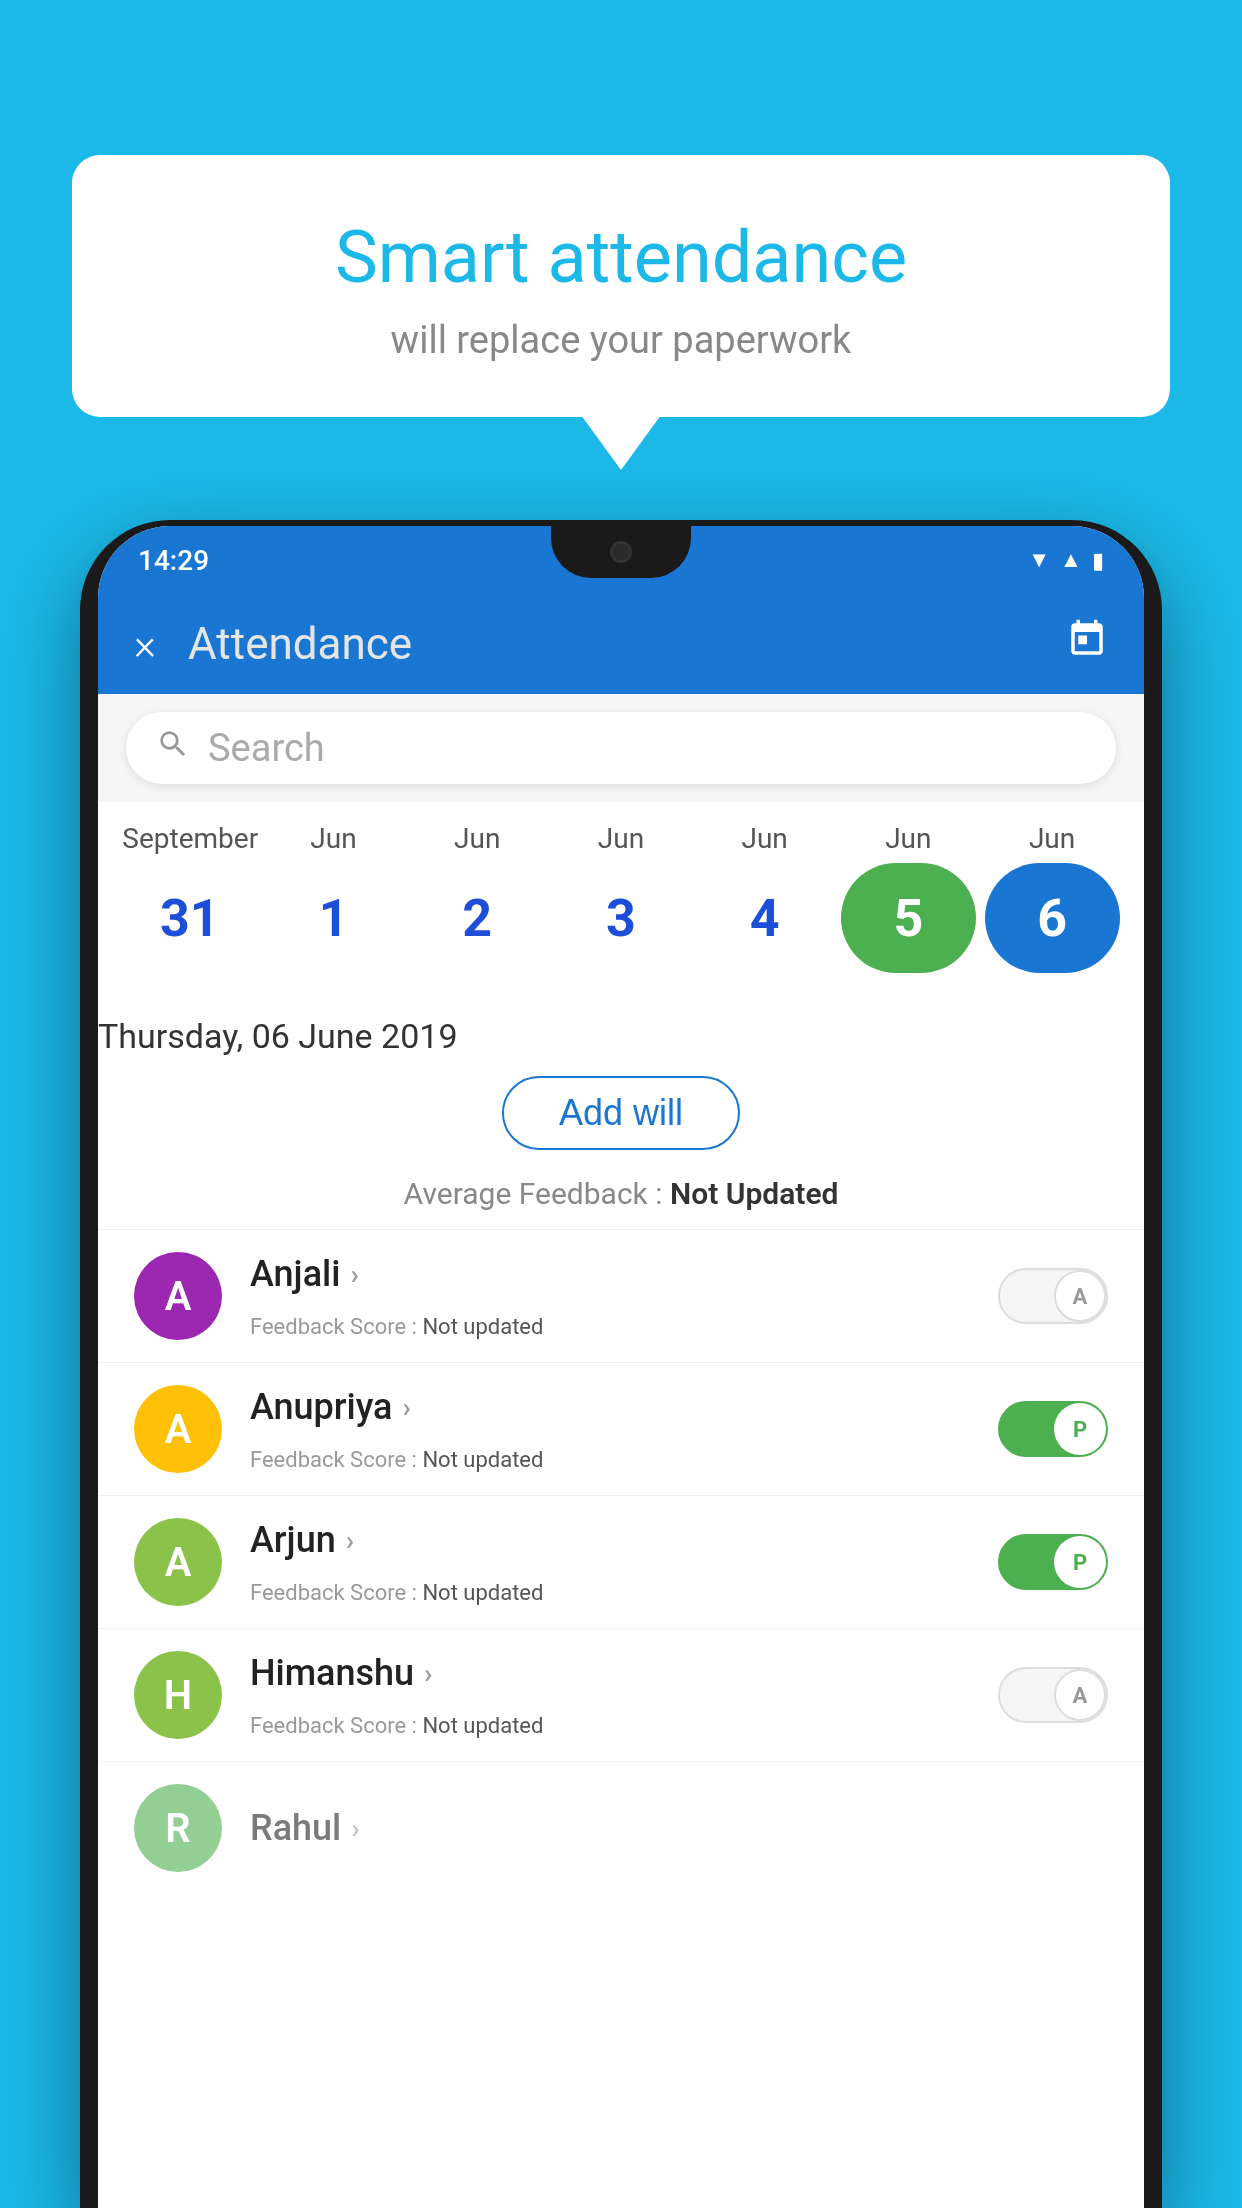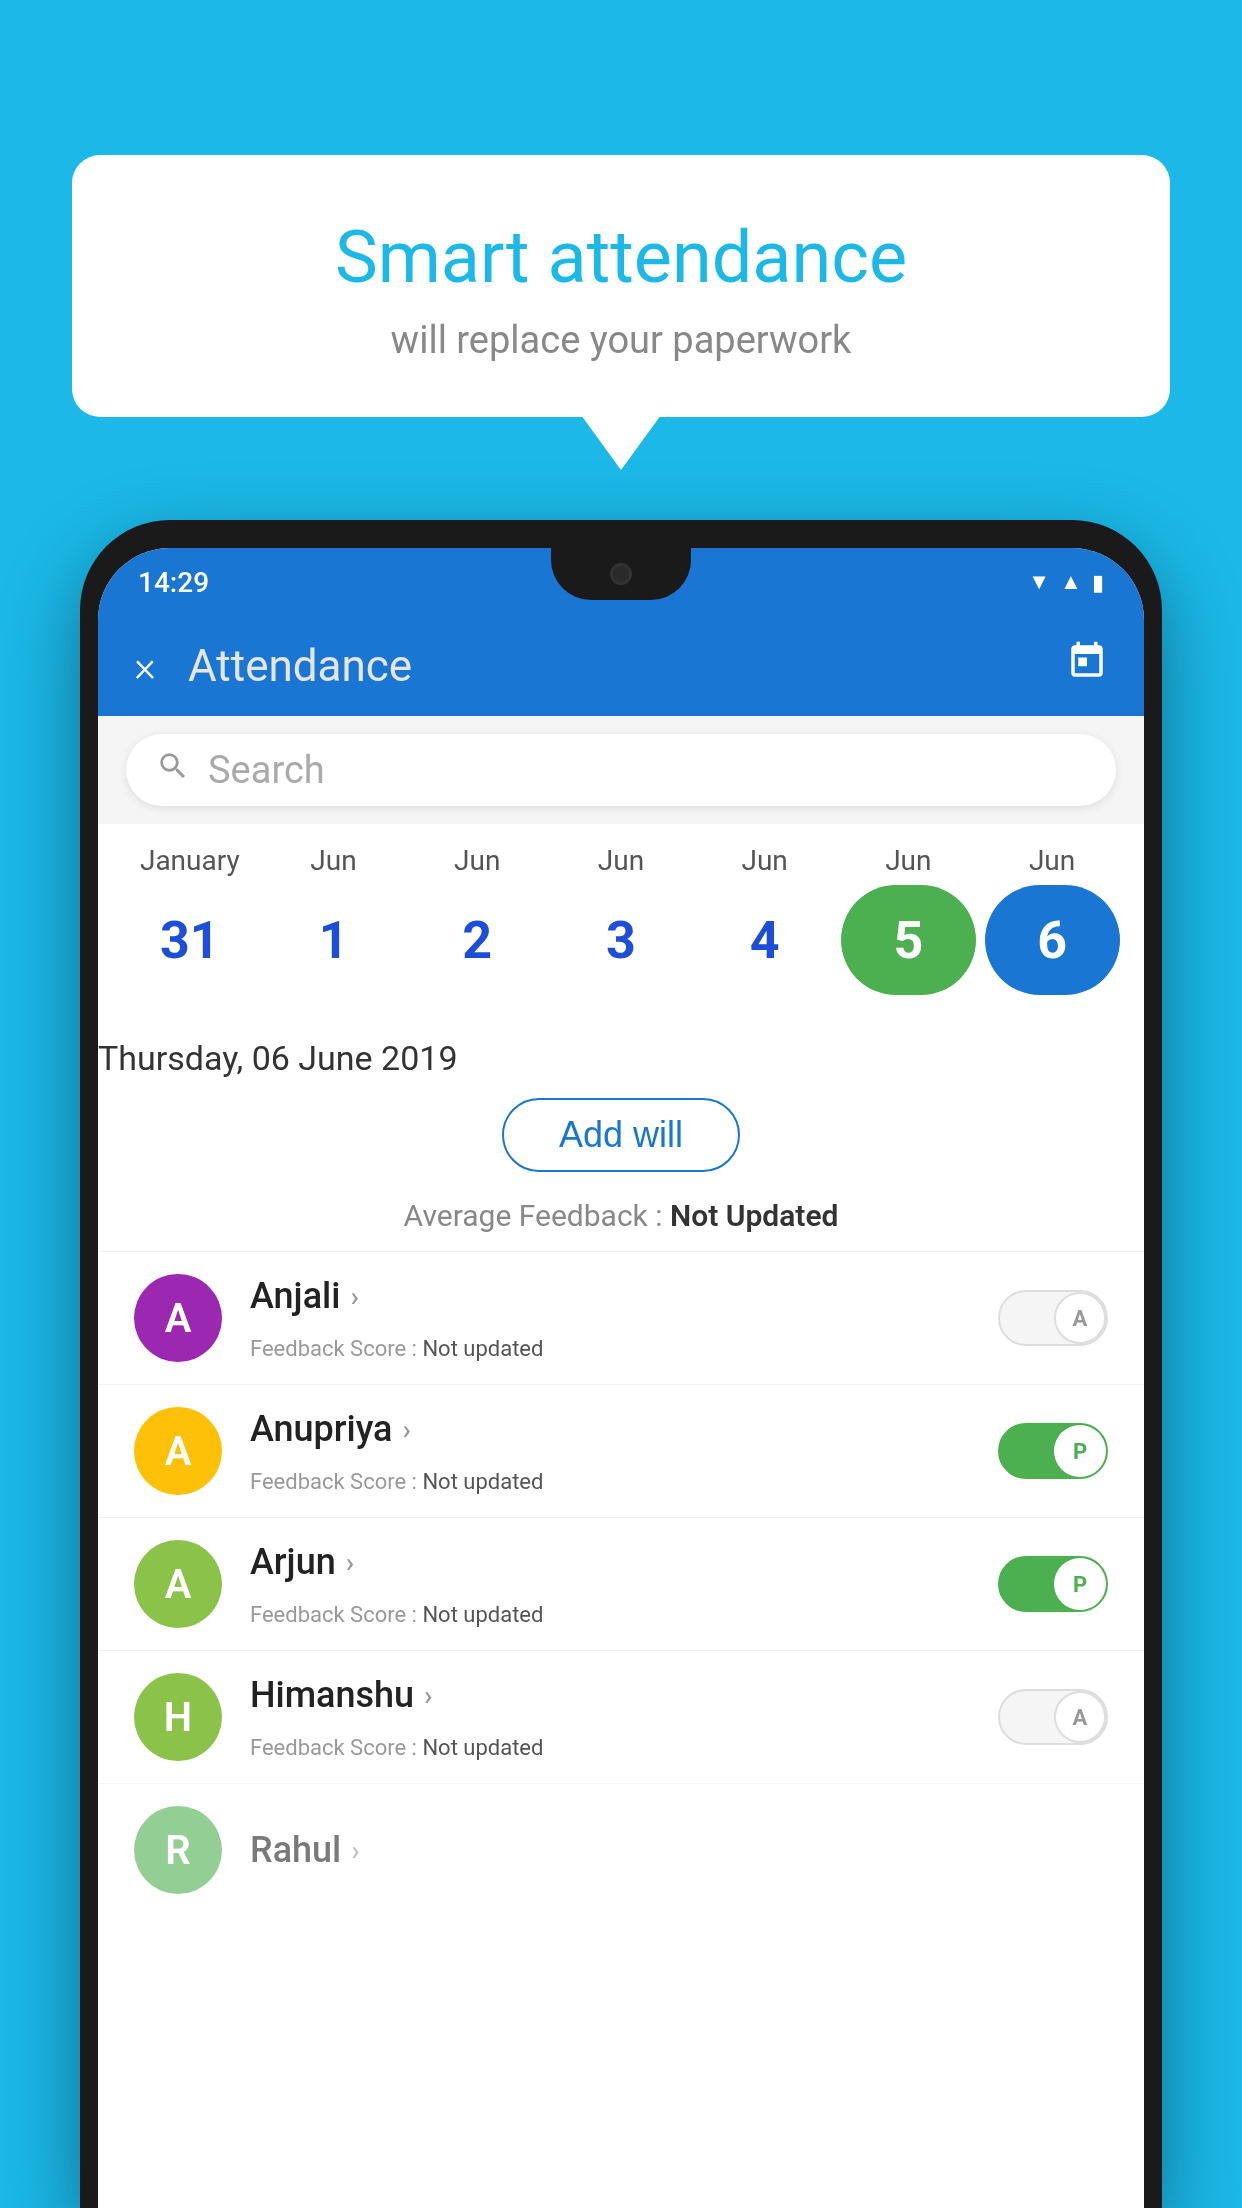--- a/index.html
+++ b/index.html
@@ -51,21 +51,21 @@
 
     
     .phone-frame {
       position: absolute;
       top: 520px;
       left: 80px;
       right: 80px;
       bottom: 0;
       background: #1a1a1a;
       border-radius: 90px 90px 0 0;
-      padding: 28px 18px 0;
+      padding: 6px 18px 0;
       box-shadow: 0 30px 80px rgba(0,0,0,0.4);
     }
     .phone-inner {
       background: white;
       border-radius: 72px 72px 0 0;
       overflow: hidden;
       height: 100%;
       position: relative;
     }
 
@@ -376,21 +376,21 @@
           <svg width="34" height="34" viewBox="0 0 24 24" fill="#999">
             <path d="M15.5 14h-.79l-.28-.27A6.471 6.471 0 0 0 16 9.5 6.5 6.5 0 1 0 9.5 16c1.61 0 3.09-.59 4.23-1.57l.27.28v.79l5 4.99L20.49 19l-4.99-5zm-6 0C7.01 14 5 11.99 5 9.5S7.01 5 9.5 5 14 7.01 14 9.5 11.99 14 9.5 14z"></path>
           </svg>
         </span>
         <span class="search-input-text">Search</span>
       </div>
     </div>
 
     <div class="calendar-strip">
       <div class="calendar-months">
-        <div class="calendar-month">January</div>
+        <div class="calendar-month">September</div>
         <div class="calendar-month">Jun</div>
         <div class="calendar-month">Jun</div>
         <div class="calendar-month">Jun</div>
         <div class="calendar-month">Jun</div>
         <div class="calendar-month">Jun</div>
         <div class="calendar-month">Jun</div>
       </div>
       <div class="calendar-dates">
         <div class="calendar-date">31</div>
         <div class="calendar-date">1</div>

